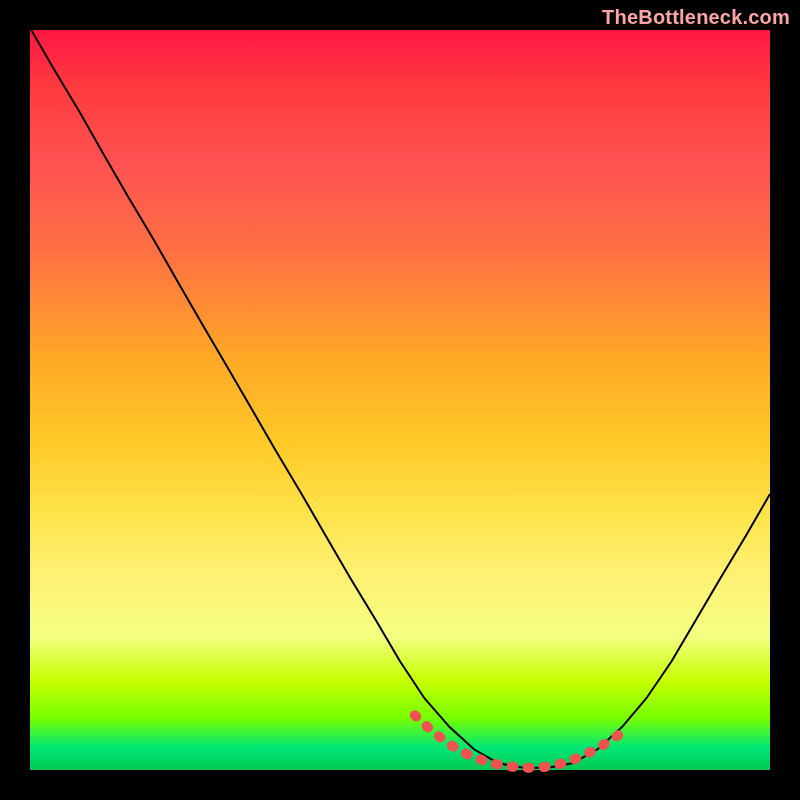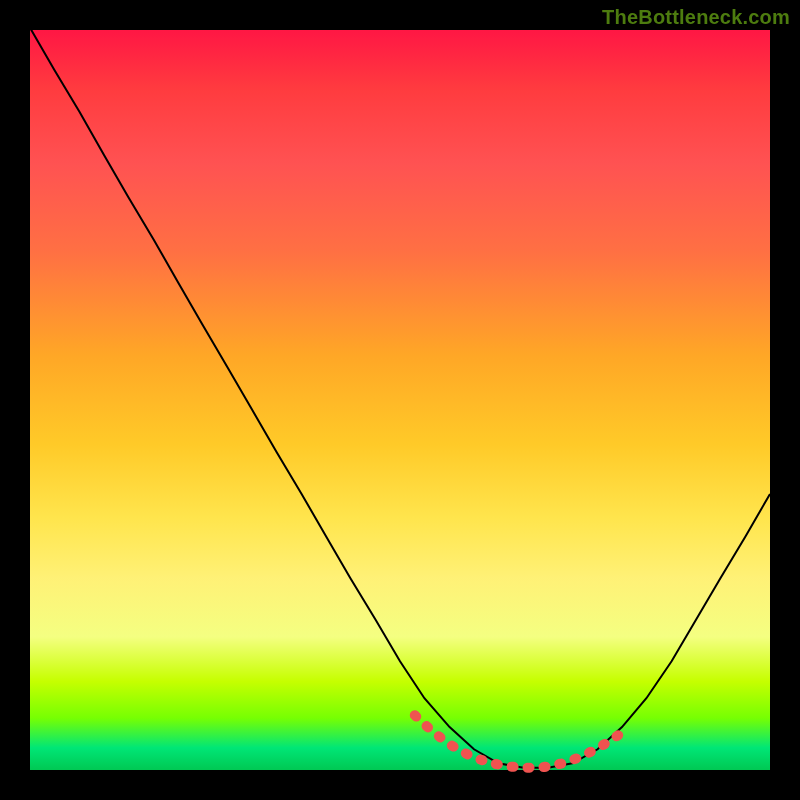--- a/index.html
+++ b/index.html
@@ -47,21 +47,21 @@
     position: absolute;
     inset: 0;
     width: 100%;
     height: 100%;
     overflow: visible;
   }
   .watermark {
     position: absolute;
     top: 6px;
     right: 10px;
-    color: #4d7c0f;
+    color: #fca5a5;
     font-size: 20px;
     font-weight: 600;
     letter-spacing: 0.2px;
     user-select: none;
   }
 </style>
 </head>
 <body>
 
 <div class="stage">

